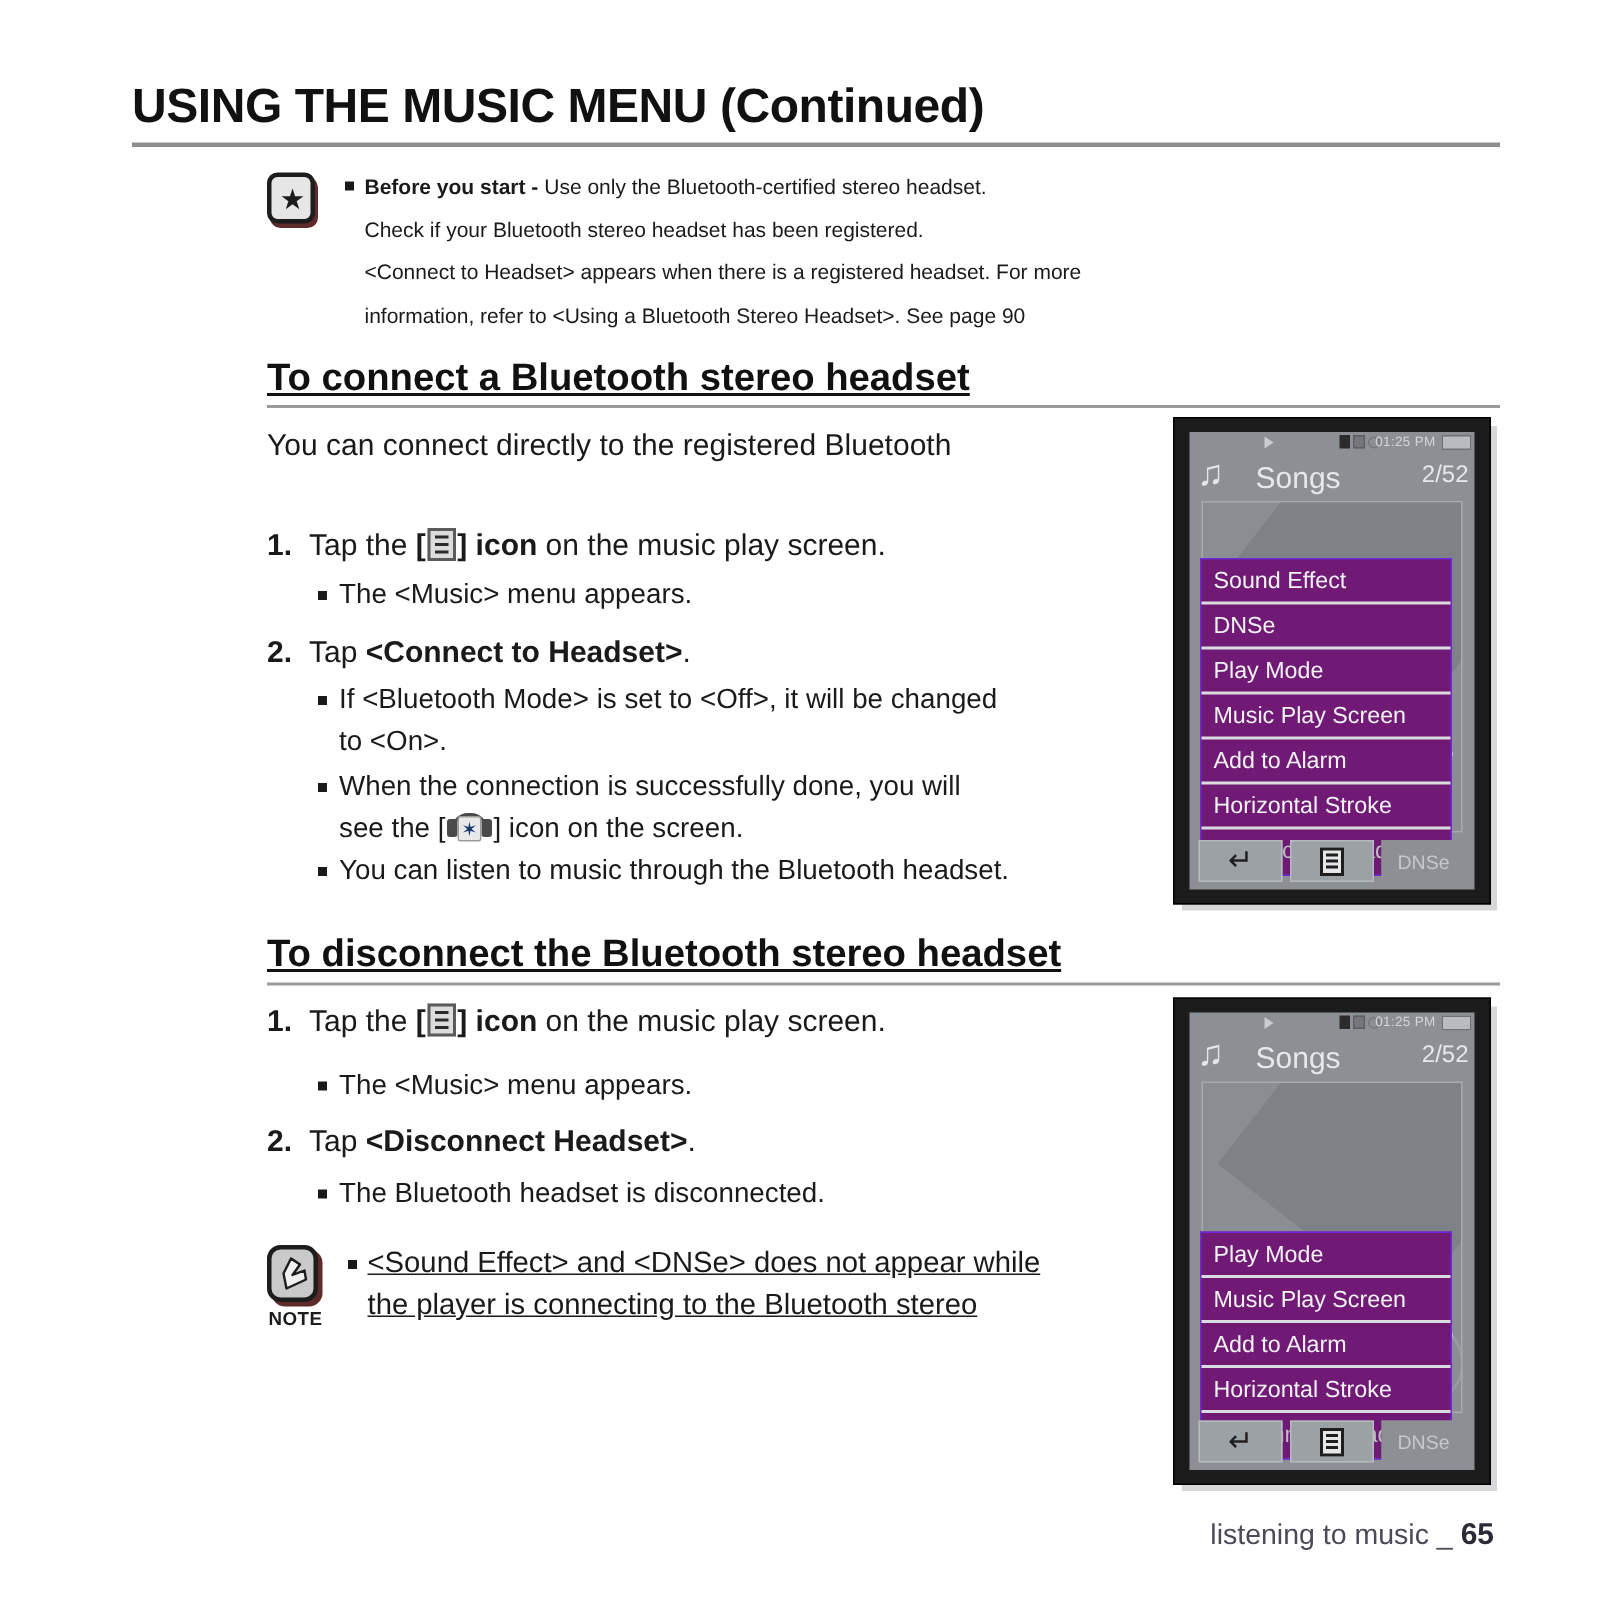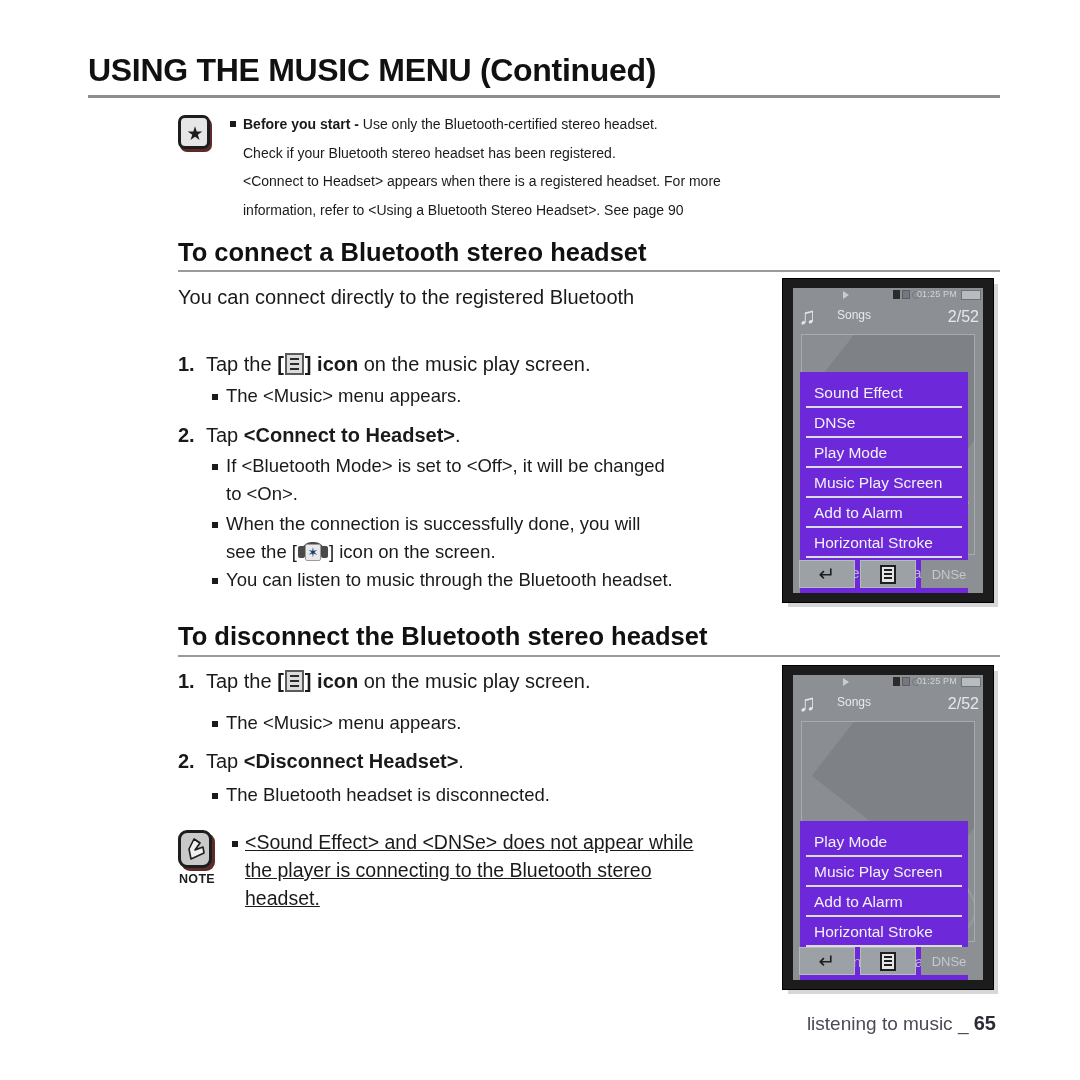--- a/index.html
+++ b/index.html
@@ -54,20 +54,21 @@
   .starnote .l { font-size:14px; line-height:28.5px; color:#1a1a1a; white-space:nowrap;}
   .starnote .l1 { margin-left:0; }
   .sq { display:inline-block; width:6px; height:6px; background:#1a1a1a; vertical-align:2px; margin-right:7px; }
   .bold { font-weight:bold; }
 
   
   .sec-head {
     position:absolute; left:178px; width:822px;
     font-size:25.5px; font-weight:bold; color:#111;
     white-space:nowrap;
+    text-decoration:underline;
   }
   .sec-rule { position:absolute; left:178px; width:822px; height:2px; background:#9a9a9a; }
 
   
   .body-text { position:absolute; font-size:20px; line-height:30px; color:#1a1a1a; }
   .step { position:absolute; font-size:20px; line-height:30px; color:#1a1a1a; white-space:nowrap; }
   .step .num { font-weight:bold; display:inline-block; width:28px; }
   .sub { position:absolute; font-size:18.5px; line-height:28px; color:#1a1a1a; }
   .sub .sq { width:6px; height:6px; vertical-align:2px; margin-right:8px;}
 
@@ -166,21 +167,21 @@
     position:absolute; right:2px; top:2px; width:20px; height:10px;
     background:#b8bcc0; border:1px solid #6e7276;
   }
 
   
   .dhead { position:relative; height:28px; }
   .dhead .note-glyph {
     position:absolute; left:5px; top:1px; font-size:24px; color:#e3e5e7; line-height:1;
   }
   .dhead .title {
-    position:absolute; left:44px; top:5px; font-size:12px; color:#e6e8ea;
+    position:absolute; left:44px; top:5px; font-size:20px; color:#e6e8ea;
   }
   .dhead .count {
     position:absolute; right:4px; top:5px; font-size:16px; color:#e6e8ea;
   }
 
   
   .art {
     position:absolute; left:8px; right:8px; top:46px; bottom:38px;
     background:#8a8e92; border:1px solid #a7abaf;
     overflow:hidden;
@@ -205,21 +206,21 @@
   .art .ctrlbar {
     position:absolute; right:6px; bottom:6px; width:62px; height:26px;
     background:#9aa0a4; border:1px solid #a9afb3;
     display:flex;align-items:center;justify-content:center;
     font-size:13px; color:#3e4246; letter-spacing:-1px;
   }
 
   
   .popup {
     position:absolute; left:7px; width:168px;
-    background:#6d28d9; border:6px solid #6d28d9;
+    background:#701a75; border:1px solid #6d28d9;
   }
   .popup .item {
     height:30px; line-height:30px; padding-left:8px;
     font-size:15.5px; color:#f0f2f4;
     border-bottom:2px solid #dadce0;
     white-space:nowrap; overflow:hidden;
   }
   .popup .item:last-child { border-bottom:none; }
   .popup .item.dim { color:#b9bdc1; }
 
@@ -329,21 +330,20 @@
           <path d="M7 2 L13 6" stroke="#1d1d1d" stroke-width="1.4"></path>
         </svg>
       </div>
       <div class="lbl">NOTE</div>
     </div>
     <div class="lines">
       <div class="l">
         <span class="sq"></span><span>&lt;Sound Effect&gt; and &lt;DNSe&gt; does not appear while</span>
       </div>
       <div class="l" style="padding-left:13px">the player is connecting to the Bluetooth stereo</div>
-      <div class="l" style="padding-left:13px">headset.</div>
     </div>
   </div>
 
   <div class="device" style="left:782px; top:278px; width:212px; height:325px;">
     <div class="dshadow"></div>
     <div class="dbody">
       <div class="dscreen">
 
         <div class="statusbar">
           <div class="play-t"></div>

